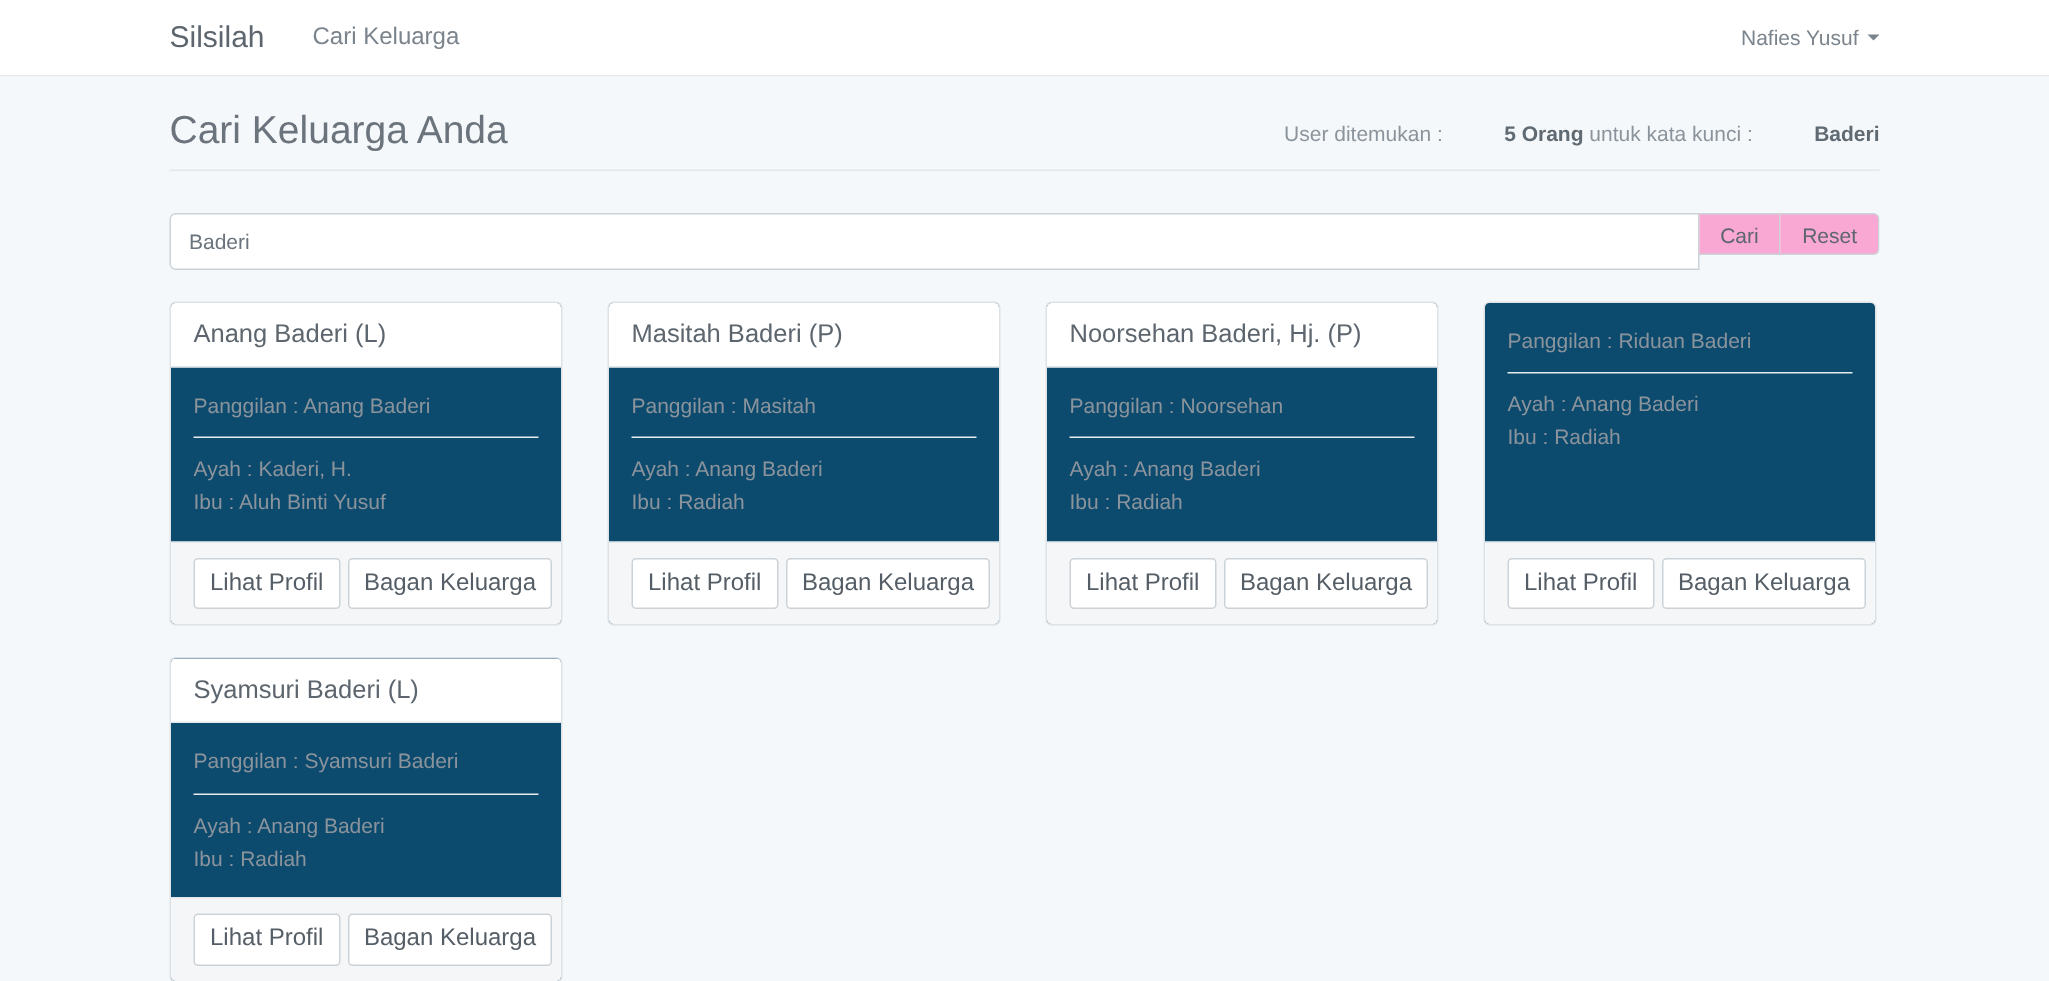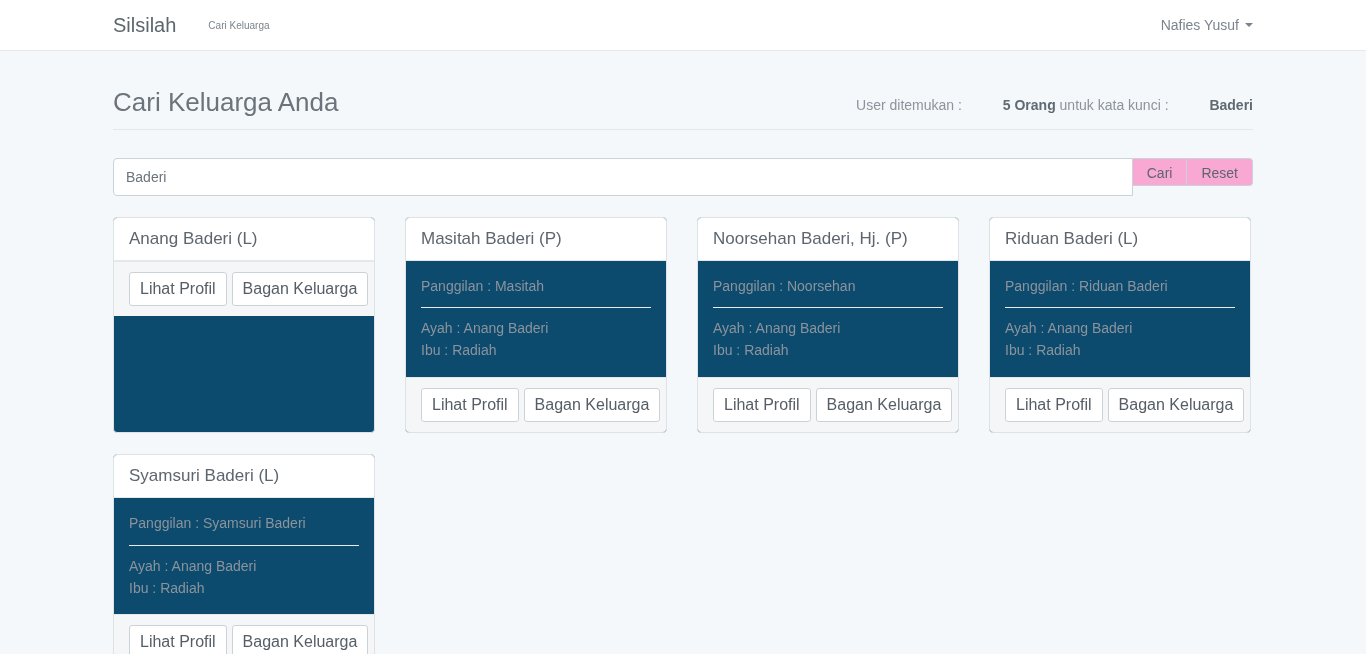--- a/index.html
+++ b/index.html
@@ -29,21 +29,21 @@
     text-align: right;
   }
   .brand {
     font-size: 20px;
     color: #5d666e;
     text-decoration: none;
     margin-right: 32px;
     cursor: pointer;
   }
   .nav-link {
-    font-size: 10px;
+    font-size: 16px;
     color: #7b848c;
     text-decoration: none;
     cursor: pointer;
   }
   .navbar-right {
     margin-left: auto;
     font-size: 14px;
     color: #7b848c;
     cursor: pointer;
     display: flex;
@@ -64,21 +64,20 @@
     border-bottom: 1px solid #e1e7eb;
     display: flex;
     justify-content: space-between;
     align-items: flex-end;
   }
   .page-title {
     font-size: 26px;
     font-weight: 400;
     color: #6b747c;
     line-height: 1.1;
-    margin-top: 16px;
   }
   .result-info {
     font-size: 14px;
     color: #8b949c;
     padding-bottom: 4px;
   }
   .result-info b {
     color: #606a72;
     font-weight: 700;
     margin-left: 37px;
@@ -204,20 +203,26 @@
     <button class="search-btn">Cari</button>
     <button class="search-btn last">Reset</button>
   </div>
 
   <div class="cards">
 
     <div class="card">
       <div class="card-header">
         <h3 class="card-title">Anang Baderi (L)</h3>
       </div>
+      <div class="card-body">
+        <p>Panggilan : Anang Baderi</p>
+        <hr class="divider">
+        <p>Ayah : Kaderi, H.</p>
+        <p>Ibu : Aluh Binti Yusuf</p>
+      </div>
       <div class="card-footer">
         <button class="btn-sm">Lihat Profil</button>
         <button class="btn-sm">Bagan Keluarga</button>
       </div>
     </div>
 
     <div class="card">
       <div class="card-header">
         <h3 class="card-title">Masitah Baderi (P)</h3>
       </div>
@@ -243,23 +248,20 @@
         <p>Ayah : Anang Baderi</p>
         <p>Ibu : Radiah</p>
       </div>
       <div class="card-footer">
         <button class="btn-sm">Lihat Profil</button>
         <button class="btn-sm">Bagan Keluarga</button>
       </div>
     </div>
 
     <div class="card">
-      <div class="card-header">
-        <h3 class="card-title">Riduan Baderi (L)</h3>
-      </div>
       <div class="card-body">
         <p>Panggilan : Riduan Baderi</p>
         <hr class="divider">
         <p>Ayah : Anang Baderi</p>
         <p>Ibu : Radiah</p>
       </div>
       <div class="card-footer">
         <button class="btn-sm">Lihat Profil</button>
         <button class="btn-sm">Bagan Keluarga</button>
       </div>

